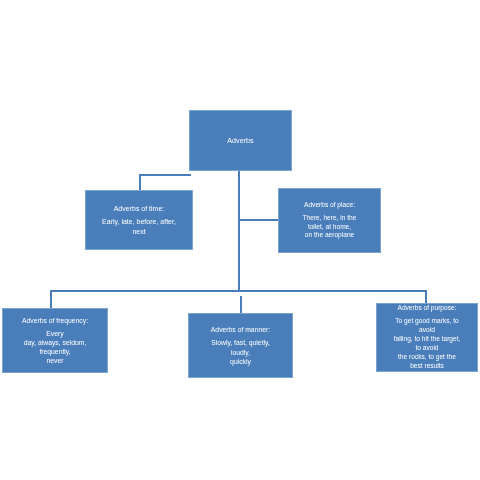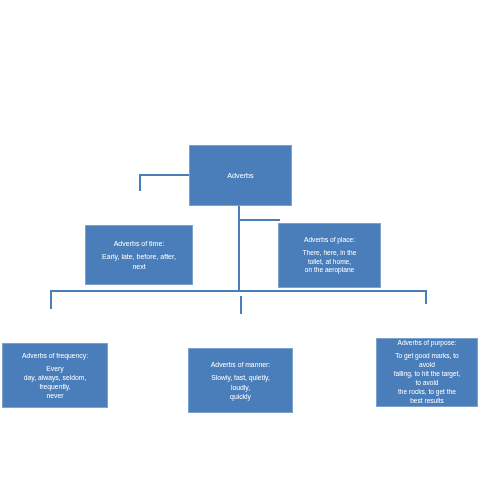--- a/index.html
+++ b/index.html
@@ -25,21 +25,20 @@
     box-sizing: border-box;
     color: #ffffff;
     display: flex;
     flex-direction: column;
     align-items: center;
     justify-content: center;
     text-align: center;
     line-height: 1.35;
     padding: 2px 15px;
     z-index: 2;
-    margin-top: 35px;
   }
   .node .title {
     display: block;
     white-space: pre-line;
   }
   .node .body {
     display: block;
     white-space: pre-line;
   }
   

